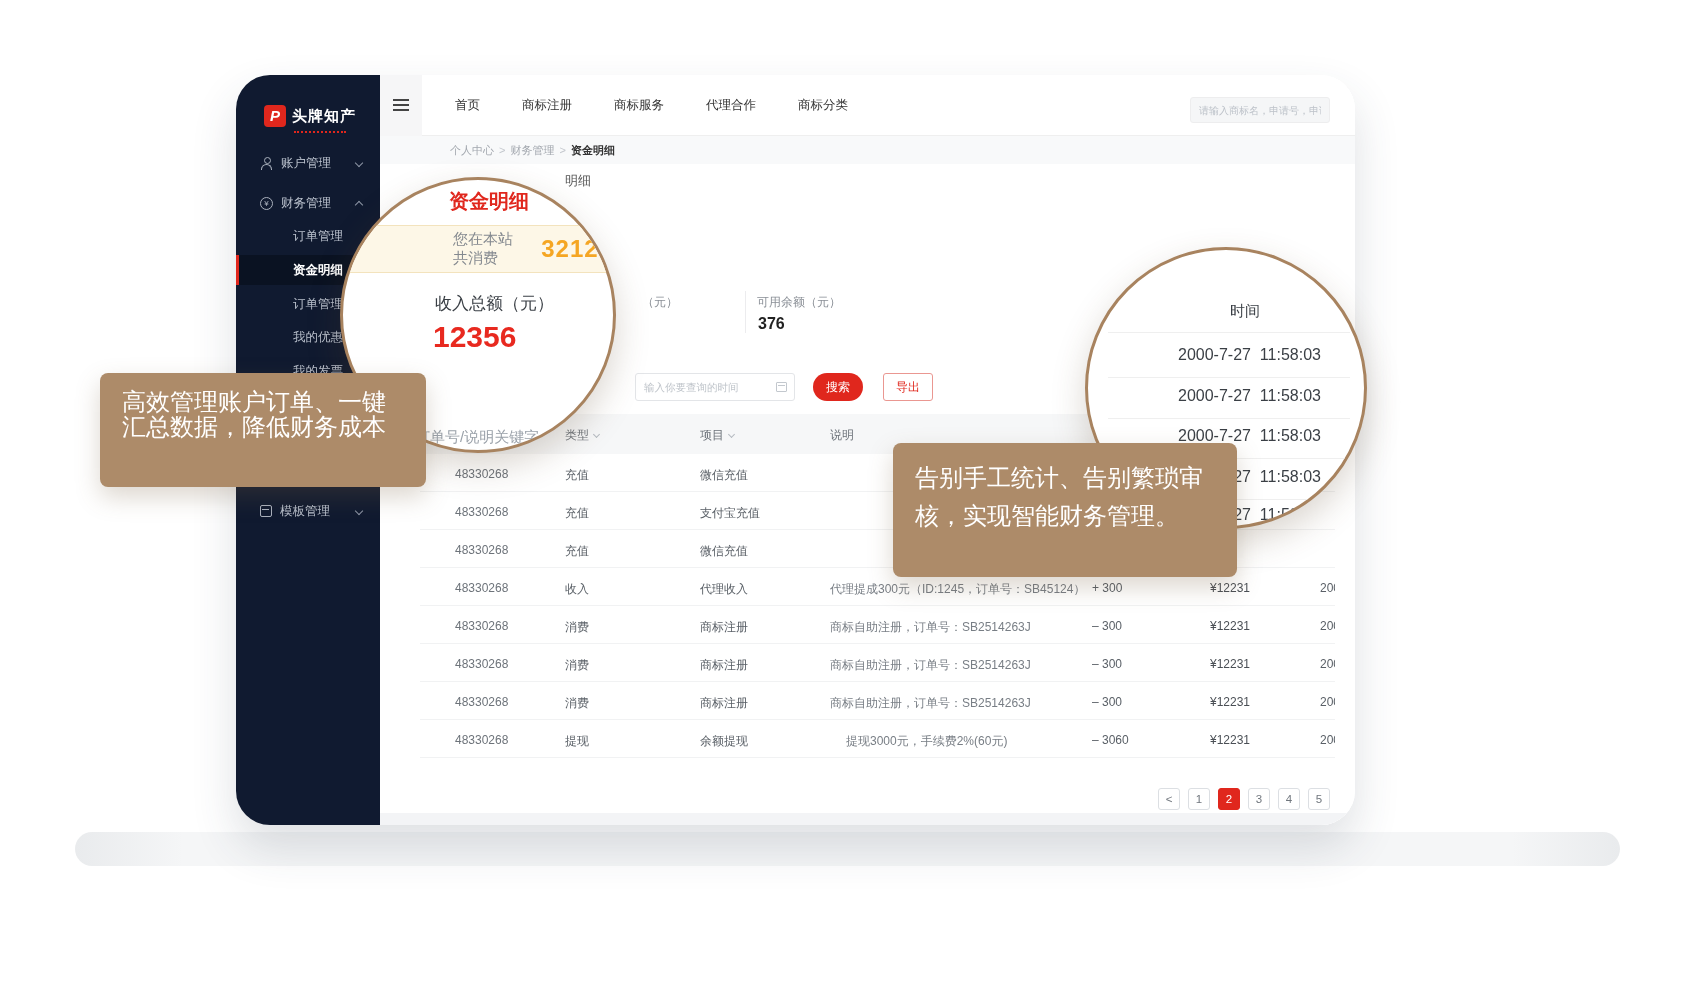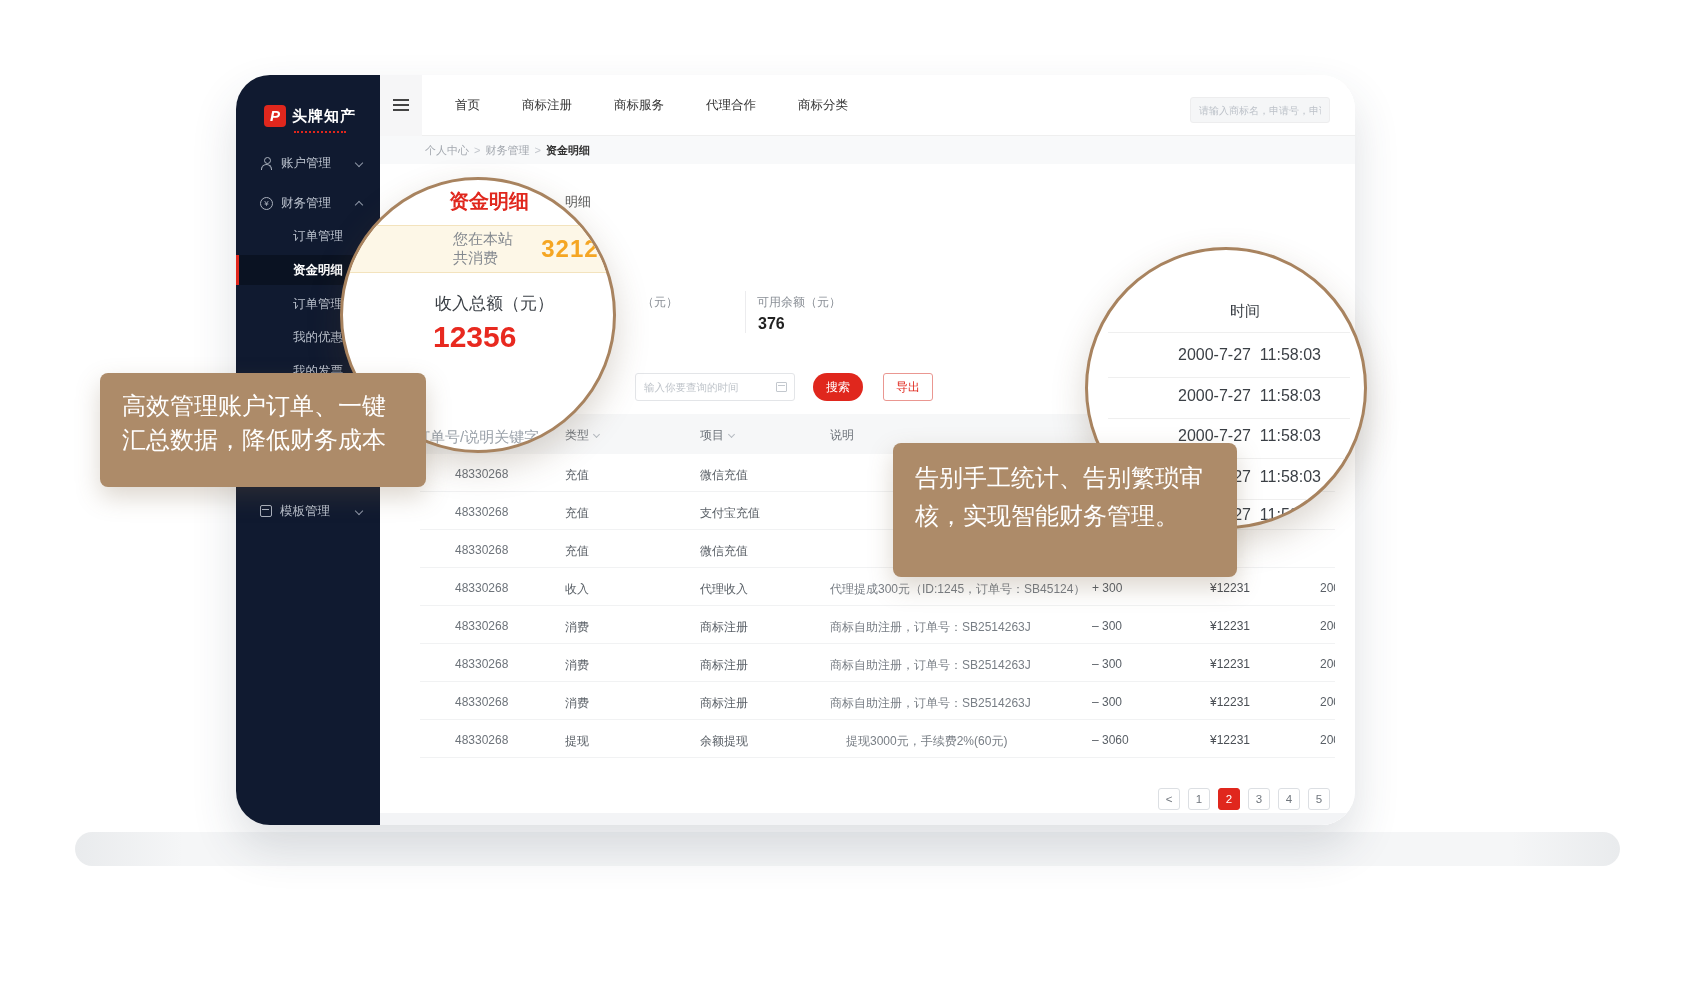--- a/index.html
+++ b/index.html
@@ -39,27 +39,27 @@
   
   .main{position:absolute;left:144px;top:0;width:975px;height:100%;background:#fff;}
   .navbar{position:absolute;left:0;top:0;width:100%;height:61px;background:#fff;border-bottom:1px solid #efefef;}
   .burger{position:absolute;left:0;top:0;width:42px;height:61px;background:#f6f6f7;cursor:pointer;}
   .burger i{position:absolute;left:13px;width:16px;border-top:2px solid #444;}
   .nav-menu{position:absolute;left:54px;top:0;height:61px;display:flex;align-items:center;}
   .nav-item{font-size:12.5px;color:#333;padding:0 21px;cursor:pointer;}
   .top-search{position:absolute;right:25px;top:22px;width:140px;height:26px;background:#f5f6f7;border:1px solid #ededee;border-radius:3px;}
   .top-search input{width:100%;height:100%;border:none;background:transparent;font-size:10px;color:#666;padding:0 8px;outline:none;}
   .top-search input::placeholder{color:#bdc2c9;}
-  .crumbbar{position:absolute;left:0;top:61px;width:100%;height:28px;background:#f8f9fa;display:flex;align-items:center;padding-left:45px;font-size:11px;color:#a2a7ae;}
+  .crumbbar{position:absolute;left:0;top:61px;width:100%;height:28px;background:#f8f9fa;display:flex;align-items:center;padding-left:70px;font-size:11px;color:#a2a7ae;}
   .bc-sep{margin:0 5px;color:#c2c6cc;}
   .bc-cur{color:#333;font-weight:bold;}
   .bc-link{cursor:pointer;}
 
   .tab-active{position:absolute;left:72px;top:110px;font-size:15px;font-weight:bold;color:#e0271d;}
-  .tab-frag{position:absolute;left:185px;top:118px;font-size:13px;color:#555;}
+  .tab-frag{position:absolute;left:185px;top:97px;font-size:13px;color:#555;}
 
   .banner{position:absolute;left:28px;top:163px;width:922px;height:42px;background:#fdf7e7;border:1px solid #f6e8c6;border-radius:2px;display:flex;align-items:center;padding-left:17px;}
   .banner .pref{font-size:13px;color:#8a8f96;}
   .banner .tail{font-size:12px;color:#f5a623;margin-left:176px;}
   .banner .unit{font-size:12px;color:#9aa0a7;margin-left:4px;}
 
   .stat-frag{position:absolute;left:262px;top:219px;font-size:12px;color:#8a8f96;}
   .stat-div{position:absolute;left:365px;top:216px;height:42px;border-left:1px solid #ececee;}
   .stat-label{position:absolute;left:377px;top:219px;font-size:12px;color:#8a8f96;}
   .stat-value{position:absolute;left:378px;top:240px;font-size:16px;font-weight:bold;color:#222;}
@@ -99,21 +99,21 @@
   .bl-banner .p{font-size:15px;color:#84898f;margin-left:110px;}
   .bl-banner .v{font-size:24px;font-weight:bold;color:#f5a623;margin-left:26px;letter-spacing:1px;}
   .bl-inlabel{position:absolute;left:92px;top:112px;font-size:17px;color:#3a3f45;}
   .bl-invalue{position:absolute;left:90px;top:140px;font-size:30px;font-weight:bold;color:#e8291f;}
   .bl-colhead{position:absolute;left:72px;top:248px;font-size:15px;color:#9aa1a9;white-space:nowrap;}
   .br-head{position:absolute;left:142px;top:52px;font-size:15px;color:#3a3f45;font-weight:500;}
   .br-line{position:absolute;left:20px;width:242px;border-top:1px solid #efefef;}
   .br-time{position:absolute;left:90px;font-size:16px;color:#3a3f45;white-space:pre;}
 
   
-  .callout{position:absolute;background:#ad8b69;border-radius:8px;color:#fff;font-size:24px;line-height:34px;
+  .callout{position:absolute;background:#ad8b69;border-radius:8px;color:#fff;font-size:24px;line-height:25px;
     padding:16px 22px;box-shadow:0 10px 24px rgba(120,95,65,.25);}
   .co-left{left:100px;top:373px;width:326px;height:114px;}
   .co-right{left:893px;top:443px;width:344px;height:134px;line-height:38px;}
 </style>
 </head>
 <body>
 
 <div class="stage">
   <div class="base-bar"></div>
 

